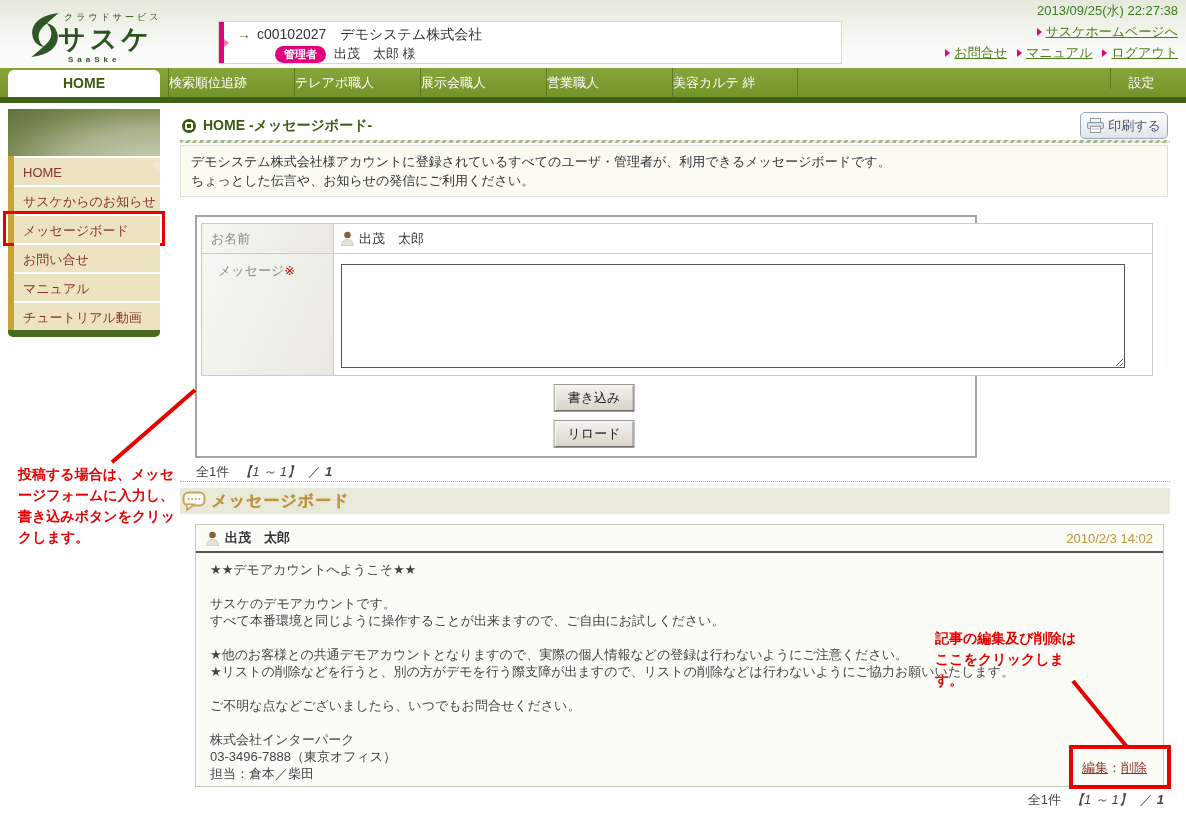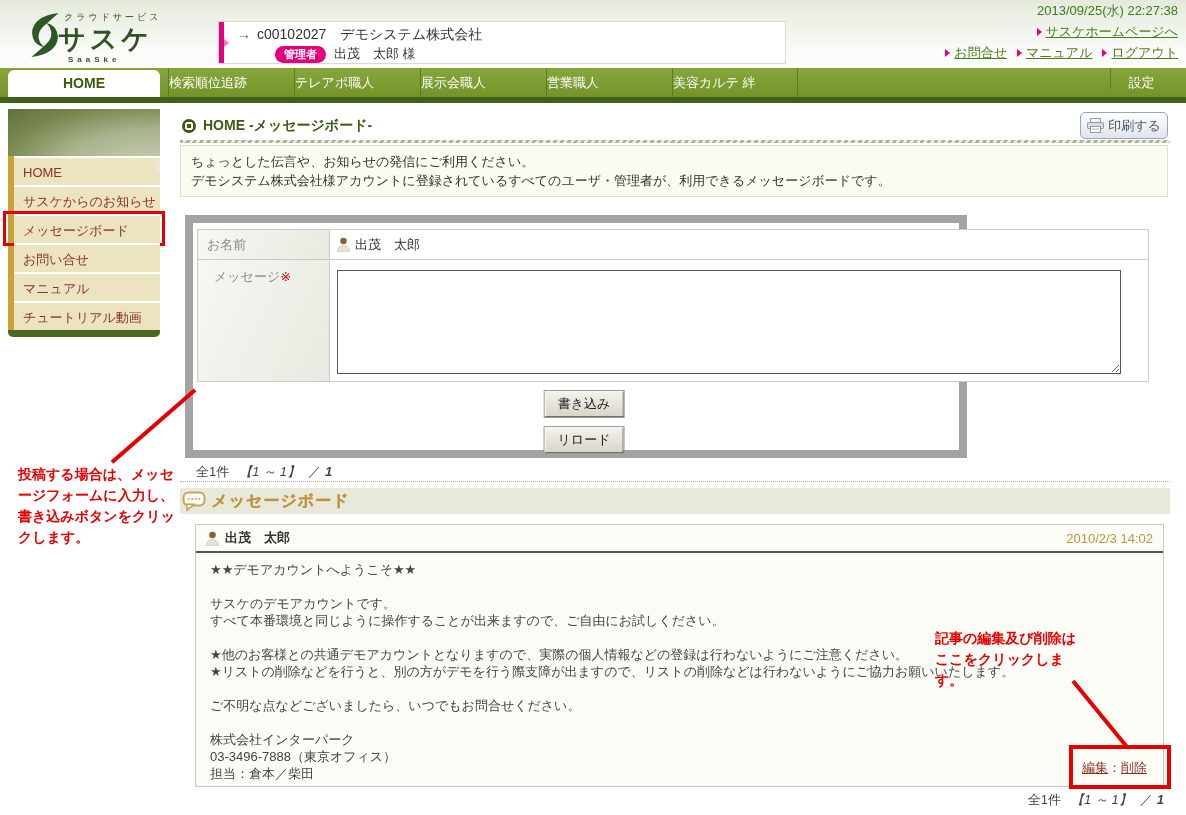--- a/index.html
+++ b/index.html
@@ -12,21 +12,21 @@
   .datetime { position:absolute; top:2px; right:8px; font-size:13px; color:#3e7c1f; }
 
   .logo { position:absolute; left:28px; top:8px; width:140px; height:58px; }
   .logo-s { position:absolute; left:0; top:2px; }
   .logo-tagline { position:absolute; left:36px; top:3px; font-size:9px; letter-spacing:3px; color:#35511f; }
   .logo-name { position:absolute; left:30px; top:13px; font-family:"DejaVu Serif","Liberation Serif",serif;
                font-size:27px; font-weight:bold; color:#2e5423; letter-spacing:4px; }
   .logo-romaji { position:absolute; left:40px; top:47px; font-size:8px; font-weight:bold;
                  letter-spacing:4px; color:#2e5423; }
 
-  .account-box { position:absolute; left:218px; top:21px; width:568px; height:43px;
+  .account-box { position:absolute; left:218px; top:21px; width:624px; height:43px;
                  background:#fff; border:1px solid #d9d9d0; }
   .account-bar { position:absolute; left:0; top:0; width:5px; height:100%; background:#e3017d; }
   .account-bar::after { content:""; position:absolute; left:5px; top:50%; margin-top:-4px;
                  border-left:5px solid #f27ab5; border-top:4px solid transparent; border-bottom:4px solid transparent; }
   .account-line1 { position:absolute; left:18px; top:4px; font-size:14px; color:#333; }
   .account-arrow { color:#3e7c1f; font-weight:bold; margin-right:6px; }
   .account-line2 { position:absolute; left:56px; top:23px; font-size:13px; color:#333; display:flex; align-items:center; }
   .role-badge { background:#e3017d; color:#fff; font-size:11px; font-weight:bold;
                 border-radius:9px; padding:1px 9px; margin-right:8px; }
 
@@ -71,22 +71,22 @@
       background:radial-gradient(circle at center, #3c5a10 0 2.5px, #ffffff 2.5px 4.5px, #3c5a10 4.5px 7px); }
   .page-title { font-size:14px; font-weight:bold; color:#3c5a10; }
   .print-btn { position:absolute; top:0; right:2px; width:88px; height:27px; border:1px solid #9aa6b8;
                border-radius:5px; background:linear-gradient(#ffffff,#dfe5ec); display:flex;
                align-items:center; justify-content:center; gap:4px; font-size:13px; color:#445566; cursor:pointer; }
   .hatch-sep { position:absolute; left:0; top:28px; width:990px; height:3px;
                background:repeating-linear-gradient(120deg, #a8b494 0 3px, #e6ebdc 3px 6px); }
   .desc-box { position:absolute; left:0; top:33px; width:988px; background:#fbfbf2;
               border:1px solid #e0e0ce; padding:6px 10px; font-size:13px; color:#333; line-height:19px; }
 
-  .form-redbox { position:absolute; left:5px; top:103px; width:782px; height:243px;
-                 border:8px solid #a3a3a3; }
+  .form-redbox { position:absolute; left:15px; top:103px; width:782px; height:243px;
+                 border:2px solid #a3a3a3; }
   .form-table { position:absolute; left:4px; top:6px; width:952px; border-collapse:collapse; }
   .form-table td { border:1px solid #ccccc2; font-size:13px; }
   .label-cell { width:132px; background:linear-gradient(115deg,#f7f7f3,#e9e9e1);
                 color:#8a8a82; padding-left:9px; }
   .row-name { height:30px; }
   .row-msg { height:122px; }
   .row-msg .label-cell { vertical-align:top; padding-top:8px;padding-left:16px; }
   .value-cell { background:#fff; padding-left:7px; }
   .req-mark { color:#cc0000; }
   .name-value { display:flex; align-items:center; gap:5px; color:#333; }
@@ -214,22 +214,22 @@
         <rect x="3.5" y="0.5" width="10" height="4" fill="#f4f4f4" stroke="#999"></rect>
         <rect x="0.5" y="4.5" width="16" height="6" rx="1" fill="#d8dce6" stroke="#8899aa"></rect>
         <rect x="3.5" y="8.5" width="10" height="6" fill="#fff" stroke="#999"></rect>
         <line x1="5" y1="11" x2="12" y2="11" stroke="#bbb"></line>
       </svg>
       <span>印刷する</span>
     </div>
     <div class="hatch-sep"></div>
 
     <div class="desc-box">
+      <div>デモシステム株式会社様アカウントに登録されているすべてのユーザ・管理者が、利用できるメッセージボードです。</div>
       <div>ちょっとした伝言や、お知らせの発信にご利用ください。</div>
-      <div>デモシステム株式会社様アカウントに登録されているすべてのユーザ・管理者が、利用できるメッセージボードです。</div>
     </div>
 
     <div class="form-redbox">
       <table class="form-table">
         <tbody>
             <tr class="row-name">
           <td class="label-cell">お名前</td>
           <td class="value-cell">
             <span class="name-value">
               <svg width="13" height="15" viewBox="0 0 13 15">

